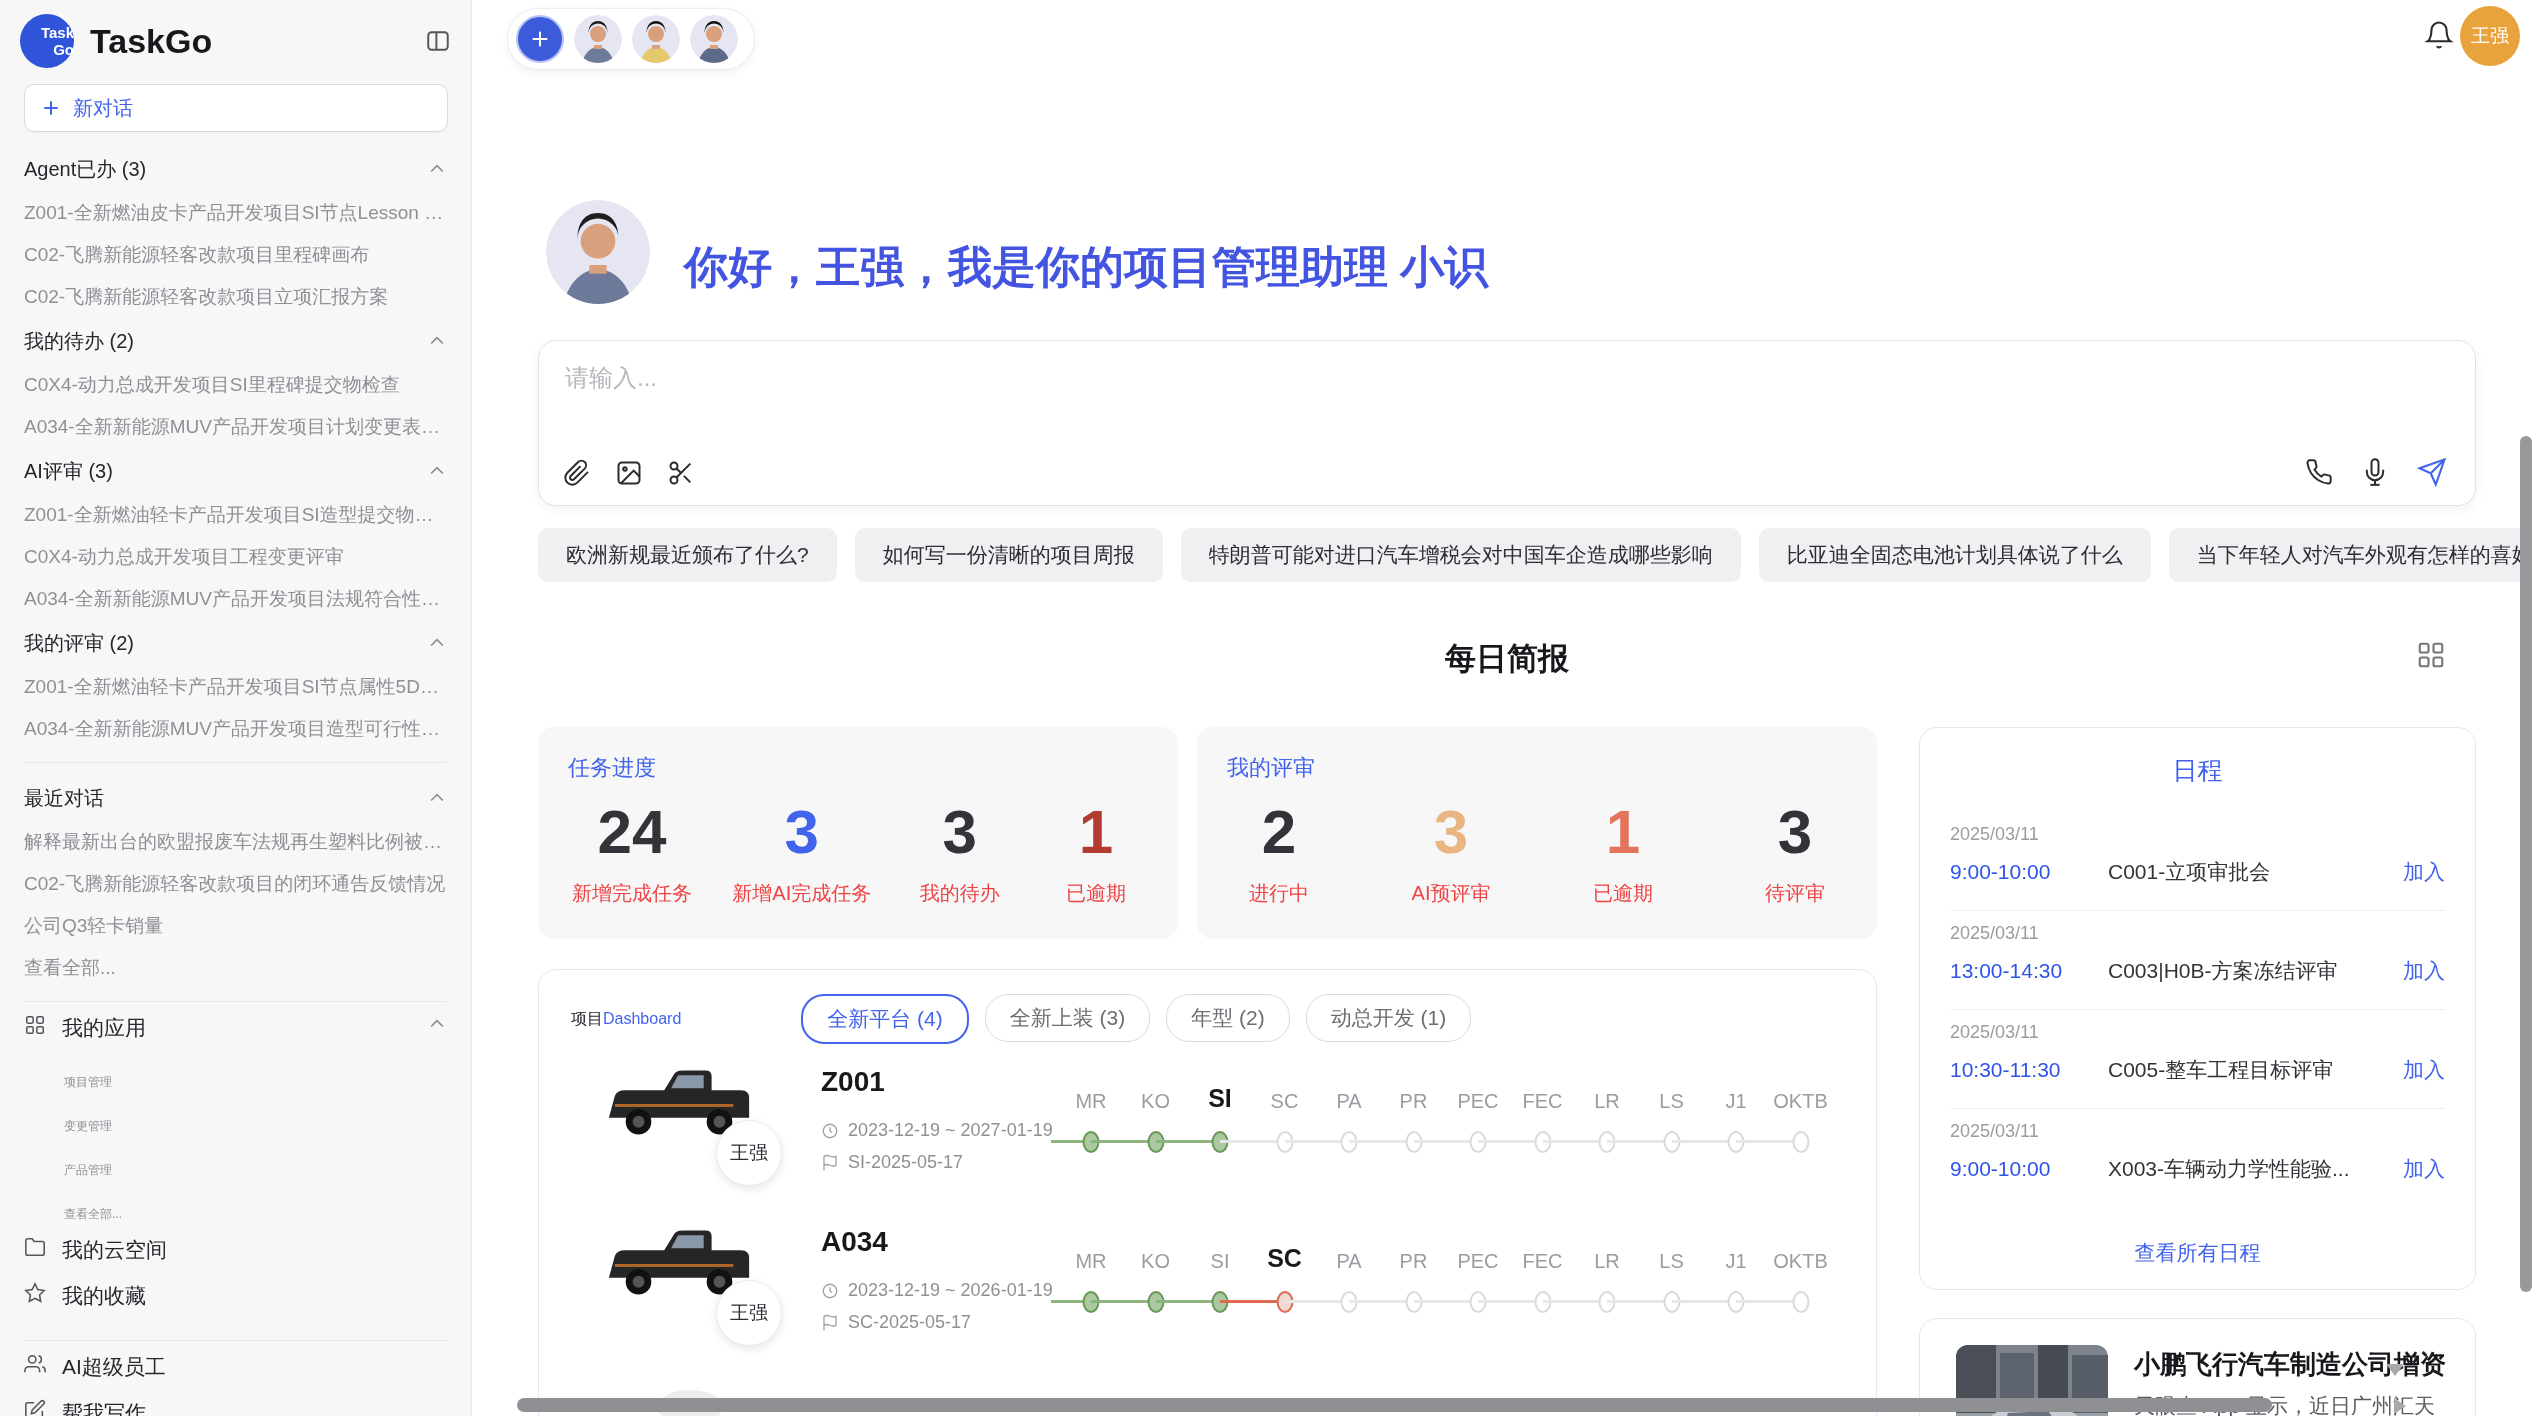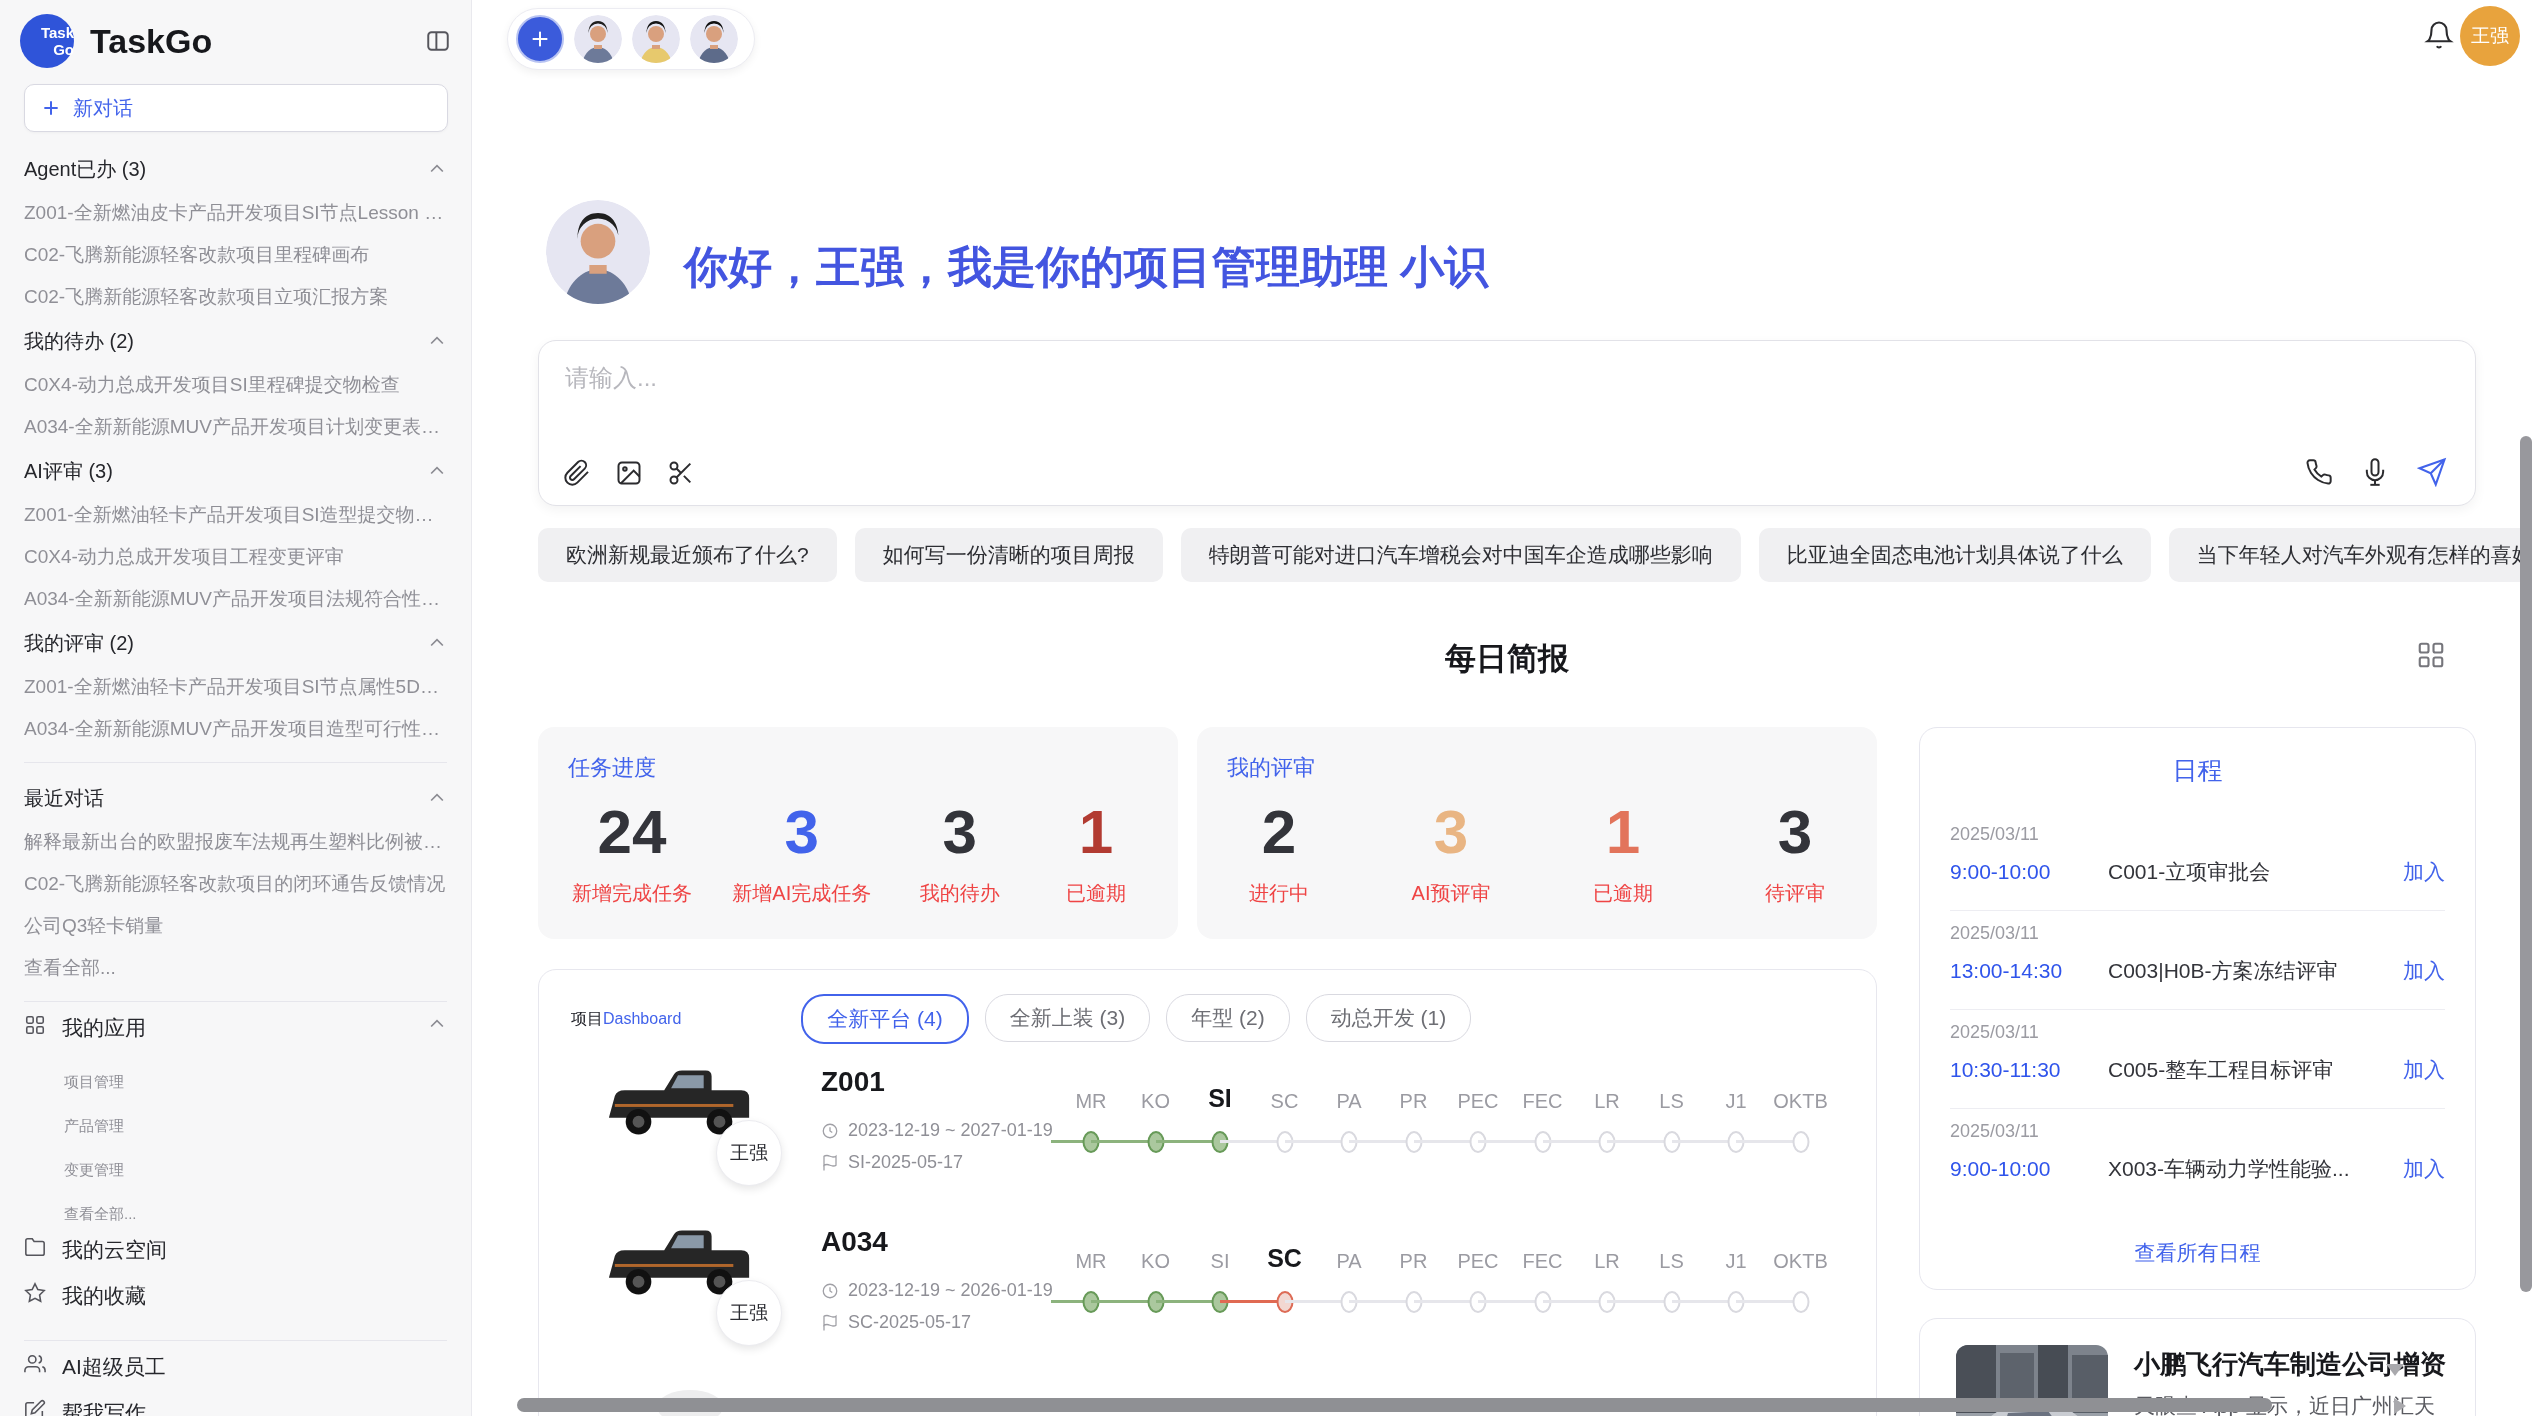--- a/index.html
+++ b/index.html
@@ -20,21 +20,21 @@
             border-radius:10px;display:flex;align-items:center;gap:12px;padding:0 16px;color:#4263eb;
             font-size:20px;box-sizing:border-box;box-shadow:0 1px 3px rgba(0,0,0,.04);cursor:pointer;}
   .side-list{padding:0 24px;}
   .side-section-header{display:flex;justify-content:space-between;align-items:center;font-size:20px;
             color:#26272c;height:46px;}
   .side-item{font-size:19px;color:#8f8f96;height:42px;line-height:42px;white-space:nowrap;
             overflow:hidden;text-overflow:ellipsis;cursor:pointer;}
   .divider{height:1px;background:#e6e6ec;margin:12px 0;}
   .side-row{display:flex;gap:16px;height:46px;font-size:21px;color:#26272c;cursor:pointer;}
   .side-row .grow{flex:1;}
-  .side-sub{padding-left:40px;font-size:15px;color:#8f8f96;height:44px;line-height:44px;cursor:pointer;}
+  .side-sub{padding-left:40px;font-size:12px;color:#8f8f96;height:44px;line-height:44px;cursor:pointer;}
 
   
   .topbar-pill{position:absolute;left:507px;top:8px;height:60px;border:1px solid #ececf2;border-radius:32px;
             display:flex;align-items:center;gap:10px;padding:0 16px 0 8px;background:#fff;
             box-shadow:0 3px 8px rgba(0,0,0,.06);}
   .plus-btn{width:48px;height:48px;border-radius:50%;background:#3b5bdb;display:flex;align-items:center;
             justify-content:center;border:2px solid #b9c4f2;box-sizing:border-box;cursor:pointer;}
   .pill-avatar{width:48px;height:48px;border-radius:50%;overflow:hidden;cursor:pointer;}
   .bell{position:absolute;left:2424px;top:20px;cursor:pointer;}
   .user-badge{position:absolute;left:2460px;top:6px;width:60px;height:60px;border-radius:50%;
@@ -214,22 +214,22 @@
             <rect x="14" y="3" width="7" height="7" rx="1.5"></rect>
             <rect x="14" y="14" width="7" height="7" rx="1.5"></rect>
             <rect x="3" y="14" width="7" height="7" rx="1.5"></rect>
           </svg>
           <span class="grow">我的应用</span>
           <svg width="20" height="20" viewBox="0 0 24 24" fill="none" stroke="#8b8b92" stroke-width="2">
             <path d="M5 15l7-7 7 7"></path>
           </svg>
         </div>
         <div class="side-sub">项目管理</div>
+        <div class="side-sub">变更管理</div>
         <div class="side-sub">产品管理</div>
-        <div class="side-sub">变更管理</div>
         <div class="side-sub">查看全部...</div>
         <div class="side-row">
           <svg class="icon" width="22" height="22" viewBox="0 0 24 24" fill="none" stroke="#55555c" stroke-width="1.7">
             <path d="M22 19a2 2 0 0 1-2 2H4a2 2 0 0 1-2-2V5a2 2 0 0 1 2-2h5l2 3h9a2 2 0 0 1 2 2z"></path>
           </svg>
           <span>我的云空间</span>
         </div>
         <div class="side-row">
           <svg class="icon" width="22" height="22" viewBox="0 0 24 24" fill="none" stroke="#55555c" stroke-width="1.7">
             <polygon points="12 2 15.09 8.26 22 9.27 17 14.14 18.18 21.02 12 17.77 5.82 21.02 7 14.14 2 9.27 8.91 8.26 12 2"></polygon>

